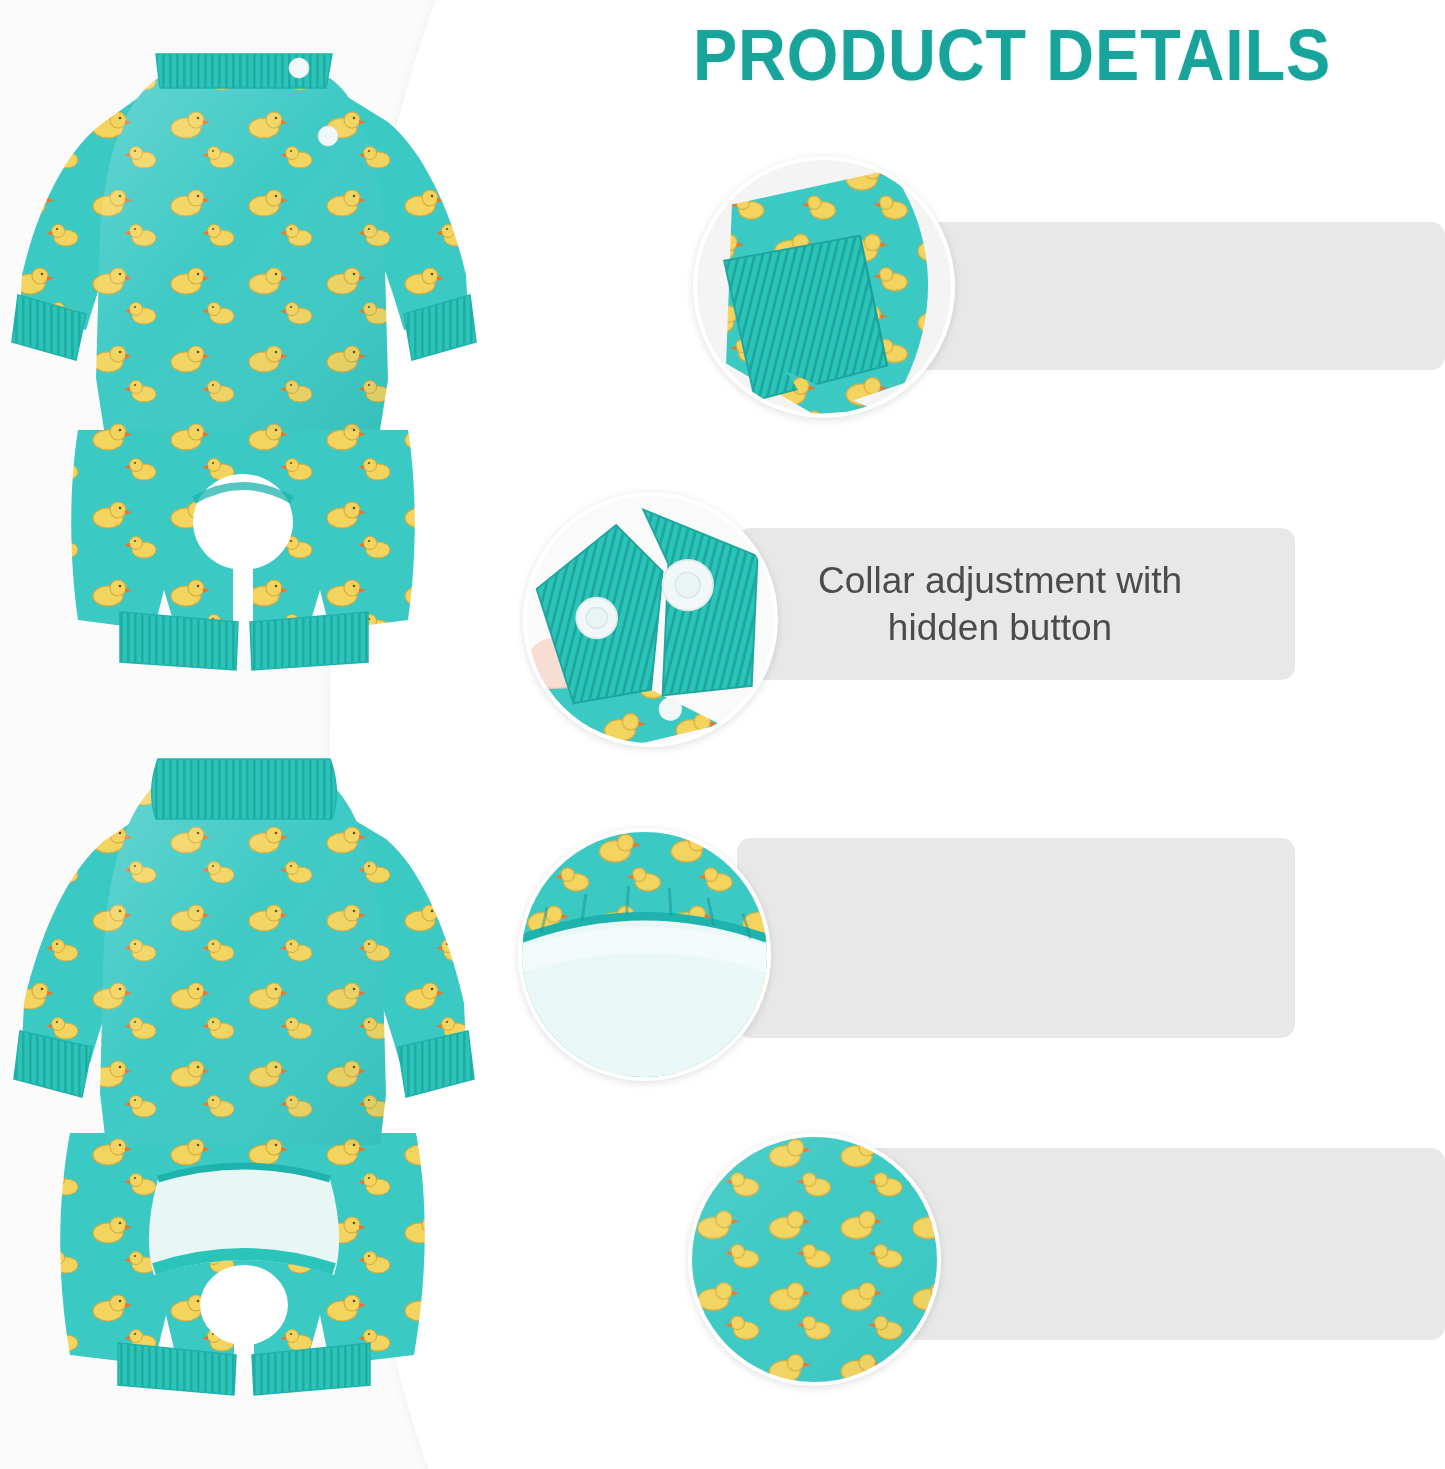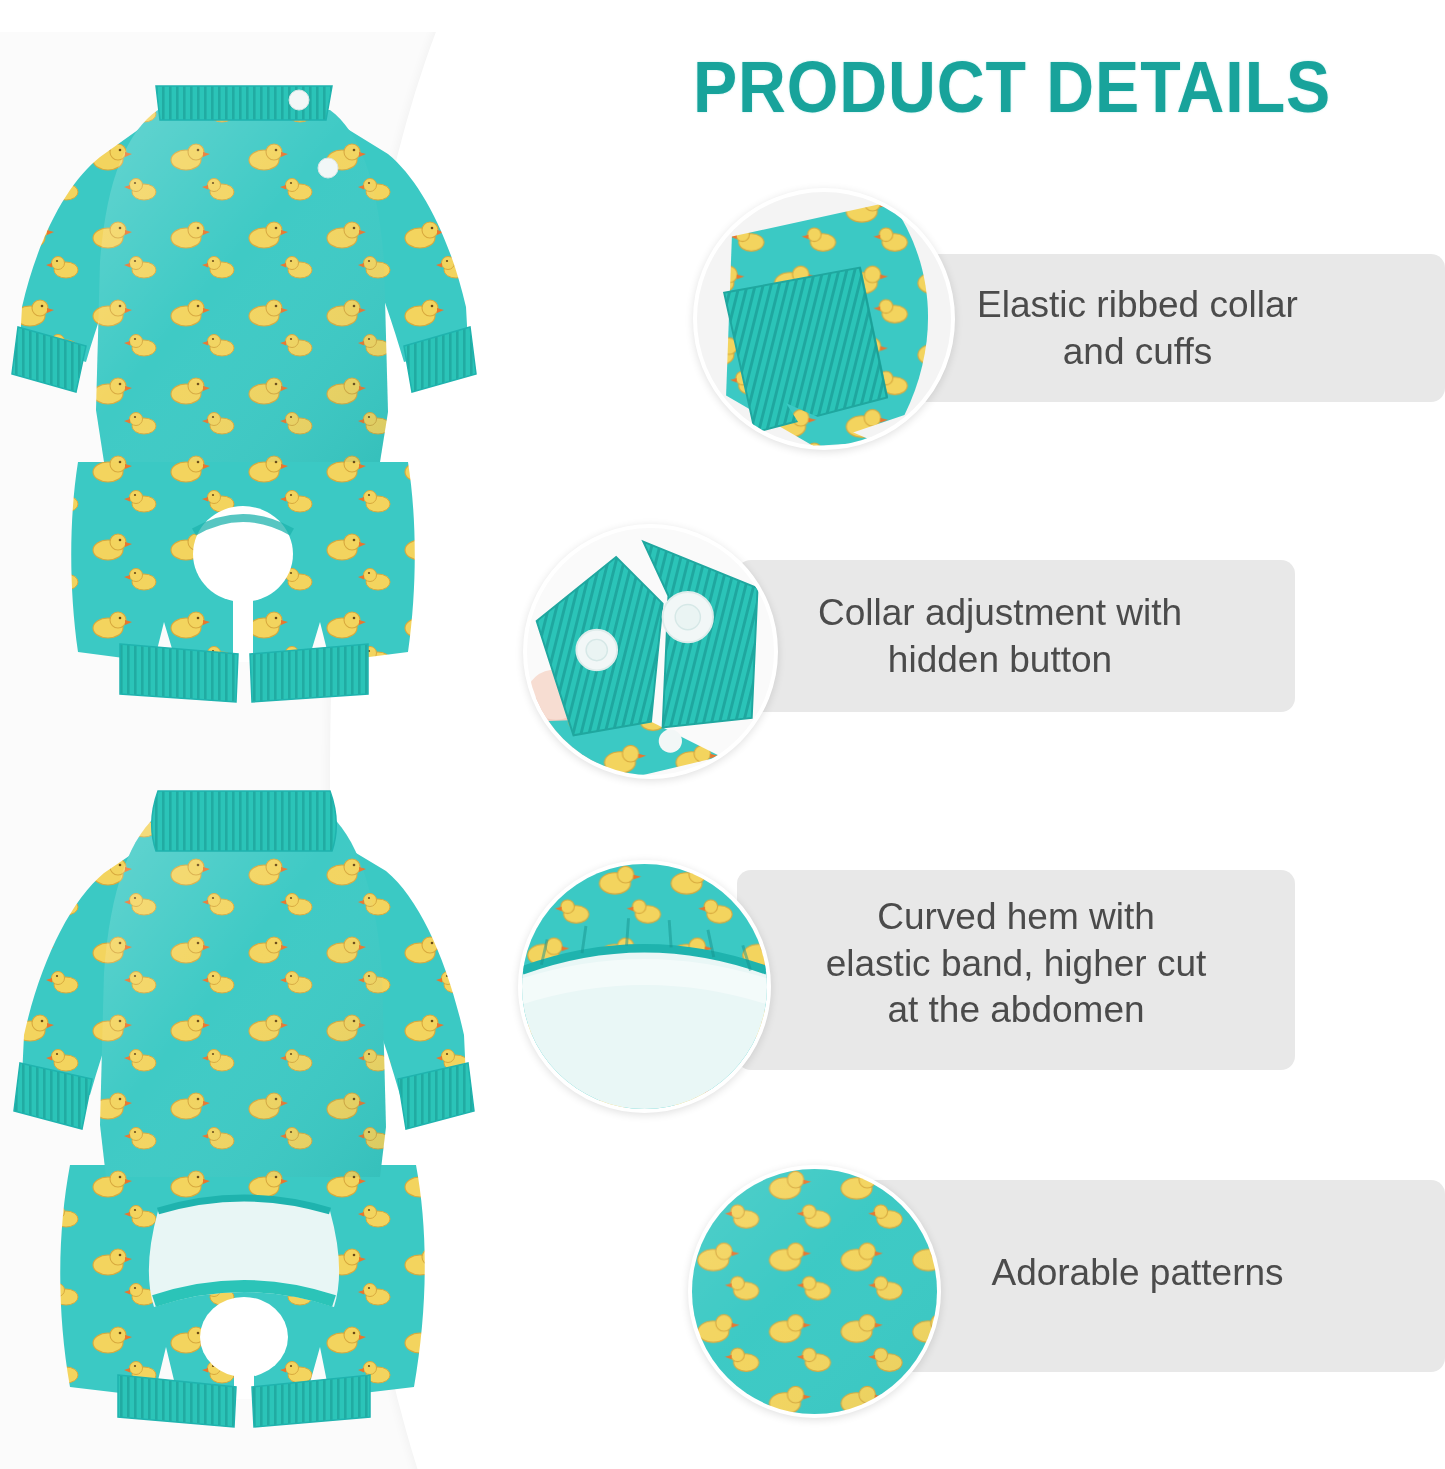--- a/index.html
+++ b/index.html
@@ -9,21 +9,20 @@
     overflow: hidden;
     background: #ffffff;
     font-family: "Liberation Sans", sans-serif;
   }
 
   #page {
     position: relative;
     width: 1445px;
     height: 1053px;
     background: #ffffff;
-    margin-top: 32px;
   }
 
   
   .left-pane {
     position: absolute;
     left: 0; top: 0;
     width: 505px; height: 1469px;
     background: #fbfbfb;
     overflow: hidden;
   }
@@ -185,22 +184,20 @@
         <path d="M244 610 L362 598 L362 640 L246 650 Z" fill="url(#ribPat)" stroke="#1FB3AE" stroke-width="1.5"></path>
       </svg>
     </div>
   </div>
 
   <div class="right-pane">
 
     <div class="title">PRODUCT DETAILS</div>
 
     <div class="label-panel" style="left:325px; top:222px; width:615px; height:148px;"></div>
-    <div class="label-text" style="left:325px; top:250px; width:615px;">Elastic ribbed collar
-and cuffs</div>
     <div class="photo-circle" style="left:188px; top:156px; width:262px; height:262px;">
       <svg viewBox="0 0 262 262" xmlns="http://www.w3.org/2000/svg">
         <defs>
           <pattern id="duckPatB" width="74" height="74" patternUnits="userSpaceOnUse">
             <rect width="74" height="74" fill="#3BC9C4"></rect>
             <ellipse cx="22" cy="20" rx="16" ry="11" fill="#F3D45E" stroke="#D8A93C" stroke-width="1.2"></ellipse>
             <circle cx="33" cy="11" r="8.5" fill="#F3D45E" stroke="#D8A93C" stroke-width="1.2"></circle>
             <path d="M41 11 l8 2 -8 3 z" fill="#E8762E"></path>
             <ellipse cx="56" cy="52" rx="13" ry="9" fill="#F3D45E" stroke="#D8A93C" stroke-width="1.1"></ellipse>
             <circle cx="47" cy="44" r="7" fill="#F3D45E" stroke="#D8A93C" stroke-width="1.1"></circle>
@@ -232,38 +229,34 @@
         <path d="M120 14 L238 62 L232 196 L140 206 L146 70 Z" fill="url(#ribPatB)" stroke="#1FA79F" stroke-width="2"></path>
         <circle cx="72" cy="126" r="21" fill="#F2F7F7" stroke="#dfeceb" stroke-width="2"></circle>
         <circle cx="72" cy="126" r="11" fill="#eaf4f3" stroke="#d6e8e7" stroke-width="1.5"></circle>
         <circle cx="166" cy="92" r="26" fill="#F2F7F7" stroke="#dfeceb" stroke-width="2"></circle>
         <circle cx="166" cy="92" r="13" fill="#eaf4f3" stroke="#d6e8e7" stroke-width="1.5"></circle>
         <circle cx="148" cy="220" r="12" fill="#F2F7F7"></circle>
       </svg>
     </div>
 
     <div class="label-panel" style="left:232px; top:838px; width:558px; height:200px;"></div>
-    <div class="label-text" style="left:232px; top:862px; width:558px;">Curved hem with
-elastic band, higher cut
-at the abdomen</div>
     <div class="photo-circle" style="left:13px; top:828px; width:253px; height:253px;">
       <svg viewBox="0 0 253 253" xmlns="http://www.w3.org/2000/svg">
         <rect width="253" height="253" fill="#fafafa"></rect>
         <rect width="253" height="253" fill="url(#duckPatB)"></rect>
         <path d="M0 110 q126 -46 253 0 L253 253 L0 253 Z" fill="#e9f7f6"></path>
         <path d="M0 110 q126 -46 253 0" fill="none" stroke="#1FB3AE" stroke-width="9"></path>
         <g opacity="0.5">
           <path d="M20 104 l6 -26 M62 92 l4 -28 M108 84 l2 -28 M154 86 l-2 -28 M198 96 l-6 -28 M236 110 l-8 -26" stroke="#17948d" stroke-width="3" fill="none"></path>
         </g>
         <path d="M0 118 q126 -40 253 0 L253 145 q-126 -40 -253 0 Z" fill="#ffffff" opacity="0.45"></path>
       </svg>
     </div>
 
     <div class="label-panel" style="left:325px; top:1148px; width:615px; height:192px;"></div>
-    <div class="label-text" style="left:325px; top:1218px; width:615px;">Adorable patterns</div>
     <div class="photo-circle" style="left:183px; top:1133px; width:253px; height:253px;">
       <svg viewBox="0 0 253 253" xmlns="http://www.w3.org/2000/svg">
         <rect width="253" height="253" fill="url(#duckPatB)"></rect>
         <rect width="253" height="253" fill="url(#sheen)" opacity="0.5"></rect>
       </svg>
     </div>
 
   </div>
 </div>
 

